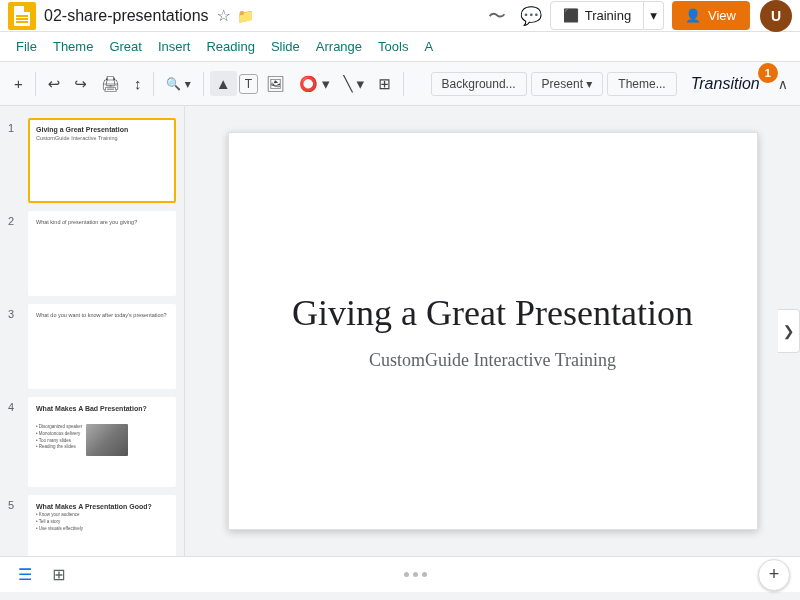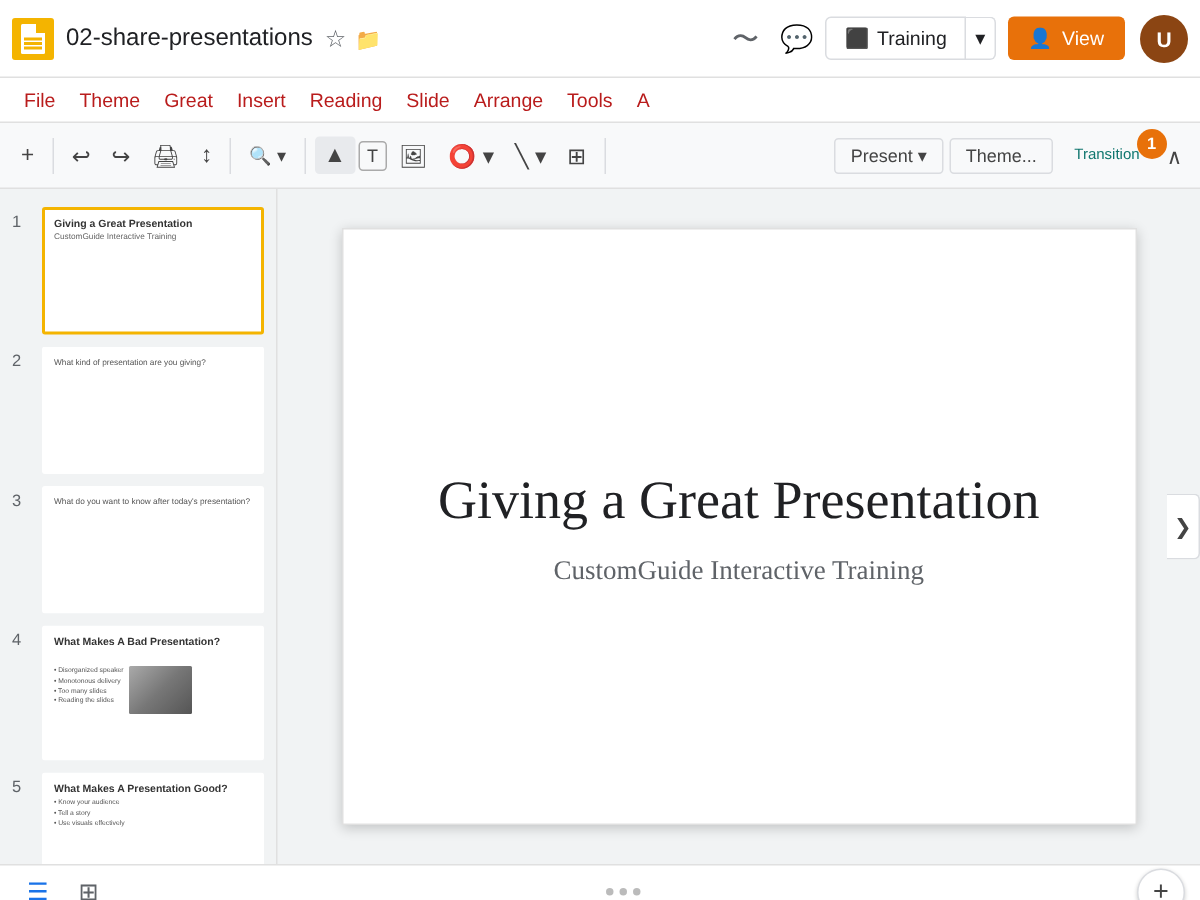--- a/index.html
+++ b/index.html
@@ -1,20 +1,20 @@
 <!DOCTYPE html>
 <html><head>
   <meta charset="utf-8">
   <style>
     * { box-sizing: border-box; margin: 0; padding: 0; }
     body { font-family: Arial, sans-serif; font-size: 13px; background: #f1f3f4; width: 800px; height: 600px; overflow: hidden; }
 
     
     .title-bar {
-      display: flex; align-items: center; background: #fff; height: 52px;
+      display: flex; align-items: center; background: #fff; height: 32px;
       padding: 0 8px; border-bottom: 1px solid #e0e0e0;
     }
     .app-icon {
       width: 28px; height: 28px; background: #f4b400; border-radius: 2px;
       display: flex; align-items: center; justify-content: center; margin-right: 8px; flex-shrink: 0;
     }
     .file-title { font-size: 16px; color: #202124; margin-right: 8px; }
     .title-icons { display: flex; align-items: center; gap: 6px; color: #5f6368; font-size: 16px; }
     .title-icons span { cursor: pointer; }
     .spacer { flex: 1; }
@@ -37,41 +37,41 @@
       color: #fff; font-weight: bold; font-size: 14px;
     }
     .comment-btn { background: none; border: none; cursor: pointer; color: #5f6368; padding: 4px 8px; font-size: 18px; }
 
     
     .menu-bar {
       display: flex; align-items: center; background: #fff; height: 30px;
       padding: 0 8px; border-bottom: 1px solid #e0e0e0;
     }
     .menu-item {
-      padding: 4px 8px; cursor: pointer; color: #b91c1c; font-size: 13px; border-radius: 3px;
+      padding: 4px 8px; cursor: pointer; color: #0f766e; font-size: 13px; border-radius: 3px;
     }
 
     
     .toolbar {
       display: flex; align-items: center; background: #f8f9fa; height: 44px;
       padding: 0 8px; border-bottom: 1px solid #e0e0e0; gap: 2px;
     }
     .tb-btn {
       padding: 4px 6px; cursor: pointer; border-radius: 3px; color: #444;
       background: none; border: none; font-size: 15px; display: flex; align-items: center;
     }
     .tb-sep { width: 1px; height: 24px; background: #dadce0; margin: 0 4px; }
     .tb-btn-active { background: #e8eaed; }
     .tb-action-btn {
       padding: 4px 10px; background: none; border: 1px solid #dadce0; border-radius: 3px;
       cursor: pointer; font-size: 12px; color: #444; white-space: nowrap;
     }
     .transition-btn {
       padding: 4px 10px; background: none; border: none; border-radius: 3px;
-      cursor: pointer; font-size: 10px; color: #0f766e; white-space: nowrap; position: relative;
+      cursor: pointer; font-size: 16px; color: #0f172a; white-space: nowrap; position: relative; font-style: italic;
     }
 
     
     .main-area { display: flex; height: calc(600px - 40px - 30px - 44px - 36px); }
 
     
     .slides-panel {
       width: 185px; background: #f1f3f4; border-right: 1px solid #e0e0e0;
       overflow-y: auto; padding: 8px 0;
     }
@@ -229,20 +229,21 @@
   <button class="tb-btn">🖼</button>
 
   <button class="tb-btn">⭕ ▾</button>
 
   <button class="tb-btn">╲ ▾</button>
 
   <button class="tb-btn">⊞</button>
   <div class="tb-sep"></div>
 
   <div class="toolbar-right">
+    <button class="tb-action-btn">Background...</button>
     <button class="tb-action-btn">Present ▾</button>
     <button class="tb-action-btn">Theme...</button>
     <div class="transition-wrap">
       <button class="transition-btn">Transition</button>
       <div class="badge">1</div>
     </div>
     <button class="collapse-btn">∧</button>
   </div>
 </div>
 

